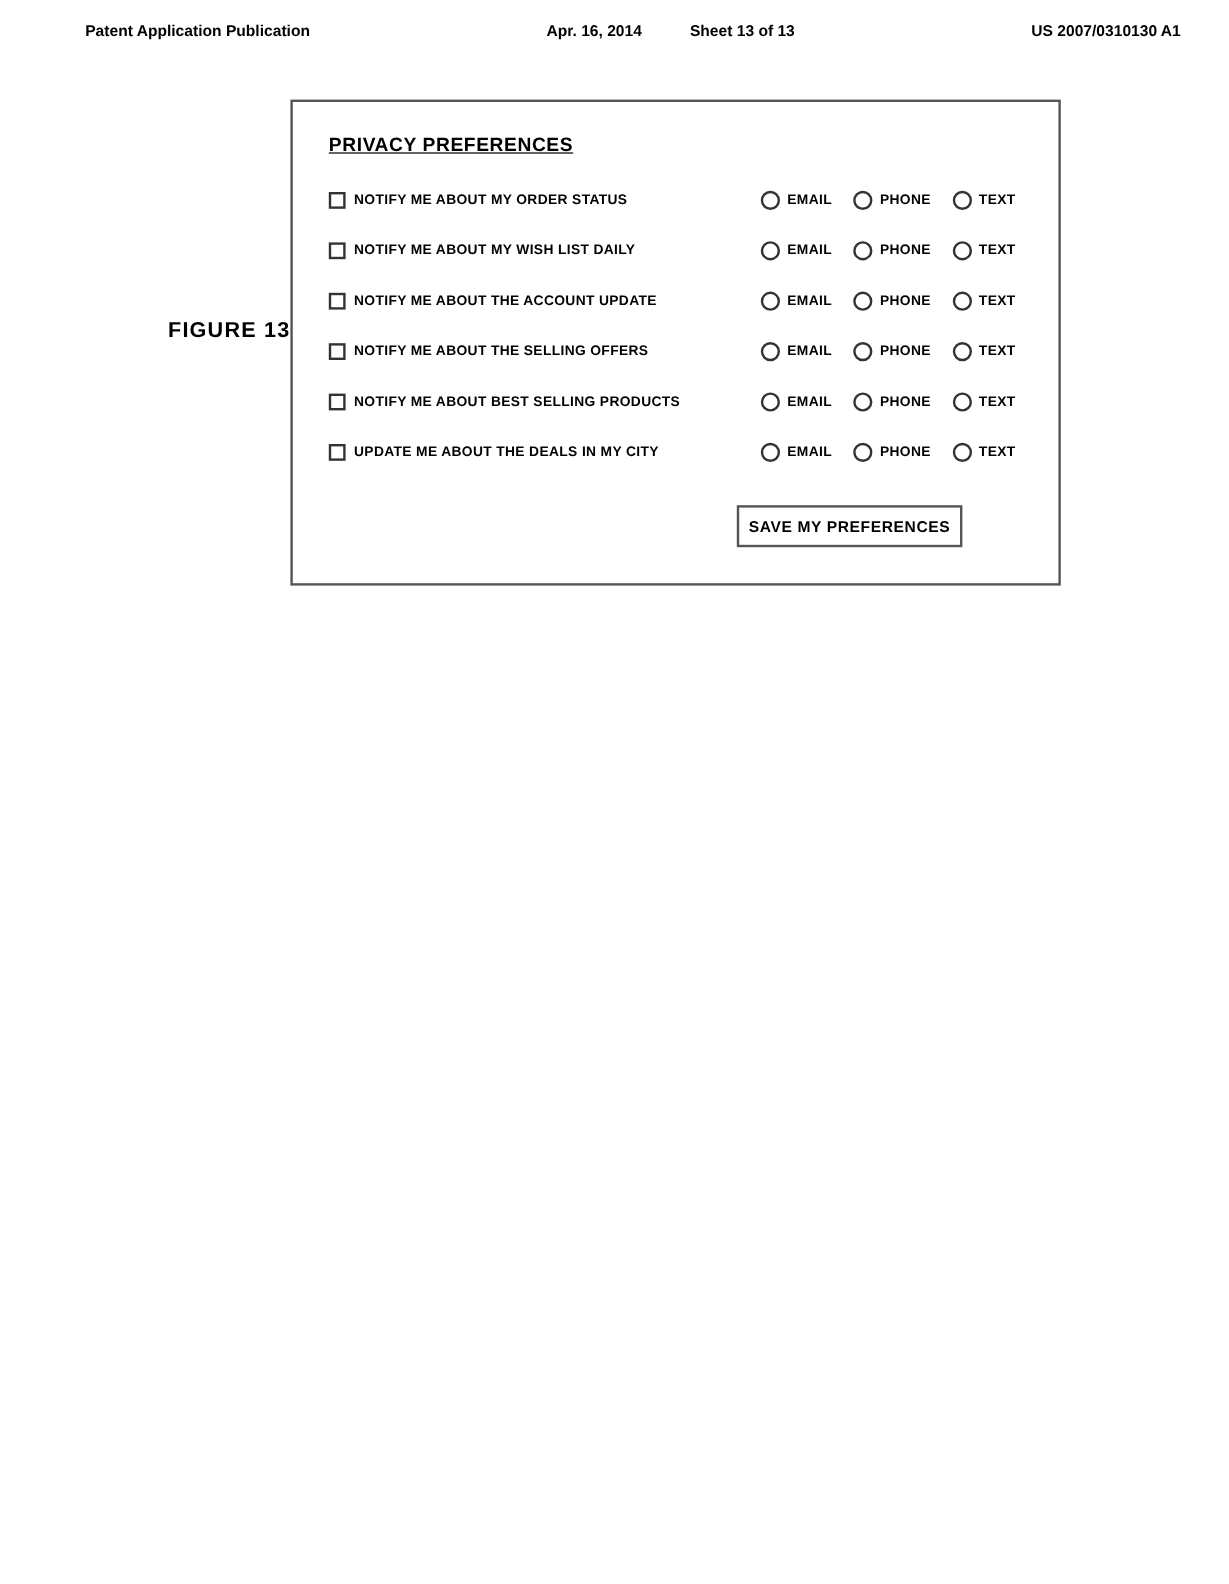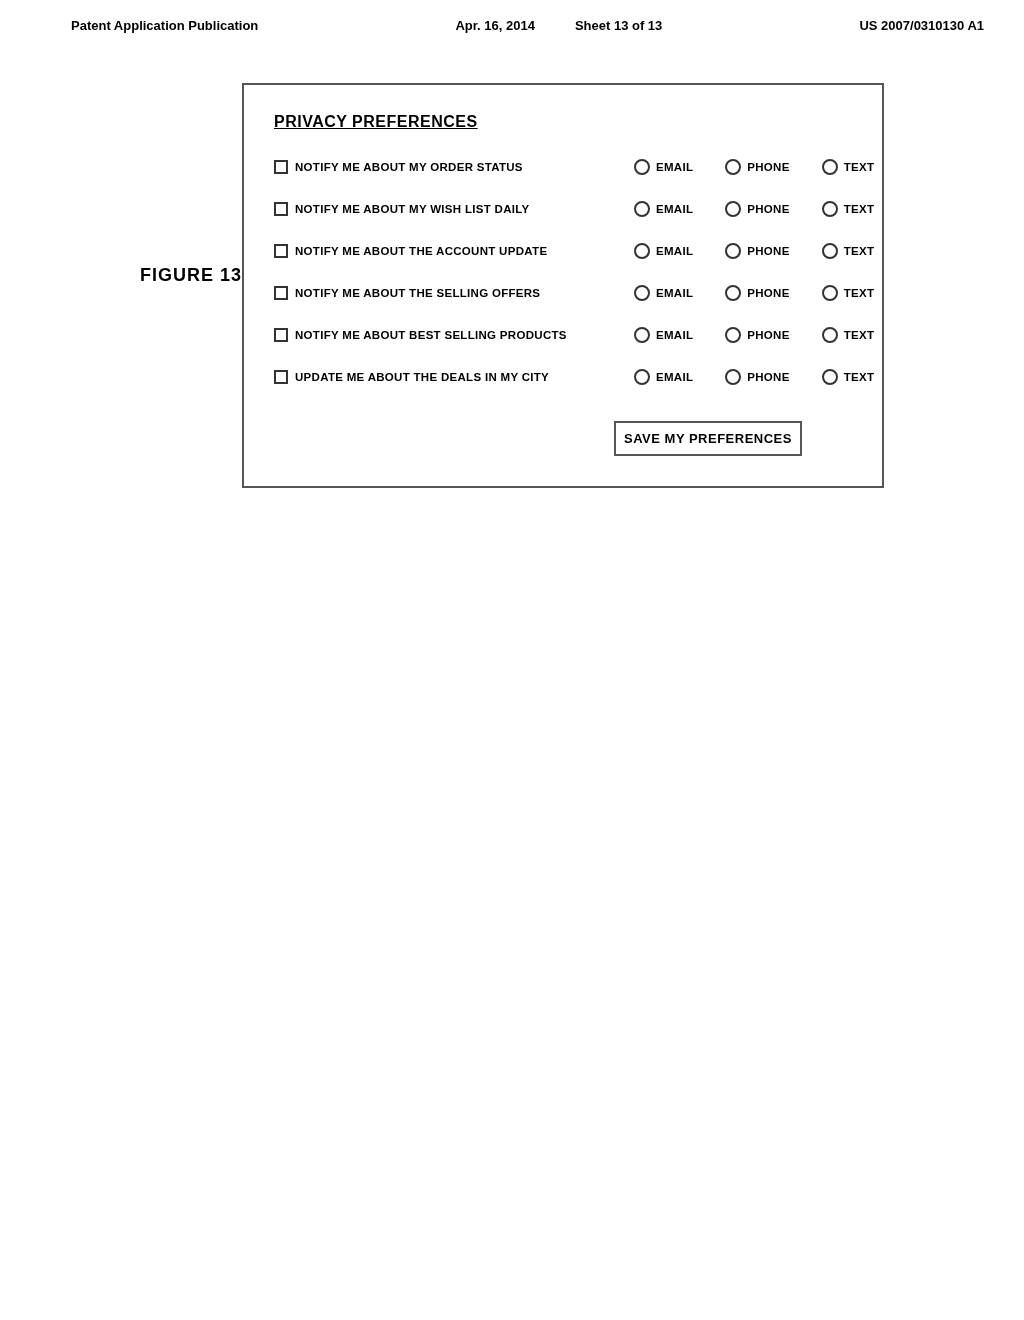--- a/index.html
+++ b/index.html
@@ -95,21 +95,21 @@
 
     .checkbox-text {
       font-size: 11.5px;
       font-weight: bold;
       letter-spacing: 0.3px;
     }
 
     .radio-group {
       display: flex;
       align-items: center;
-      gap: 32px;
+      gap: 18px;
       margin-left: 20px;
     }
 
     .radio-option {
       display: flex;
       align-items: center;
       gap: 6px;
     }
 
     .radio-circle {

